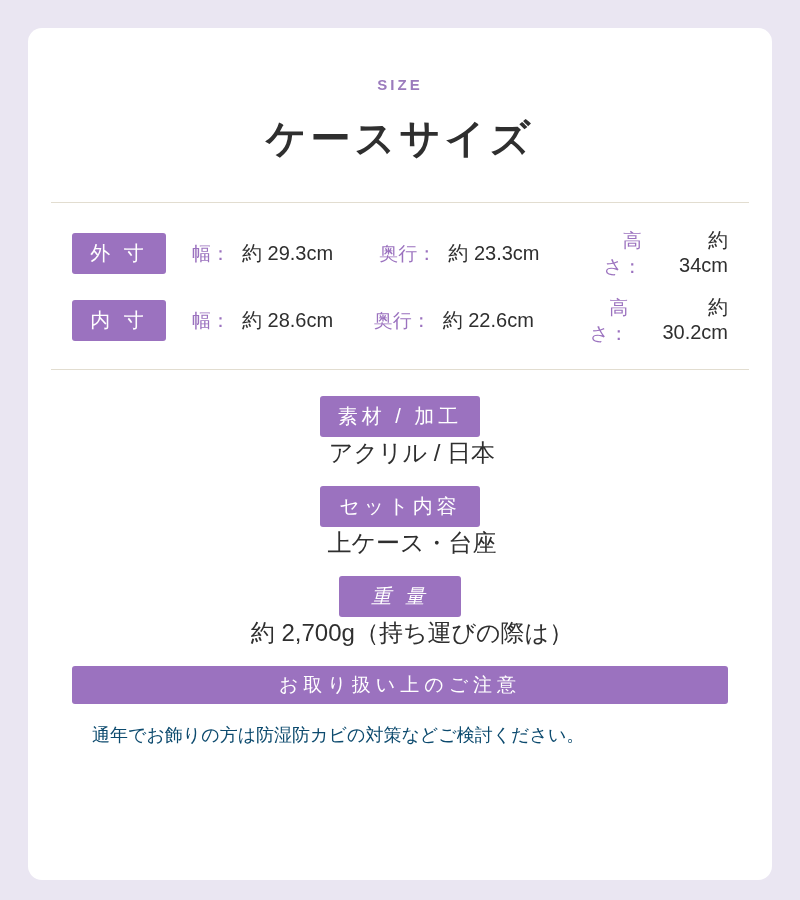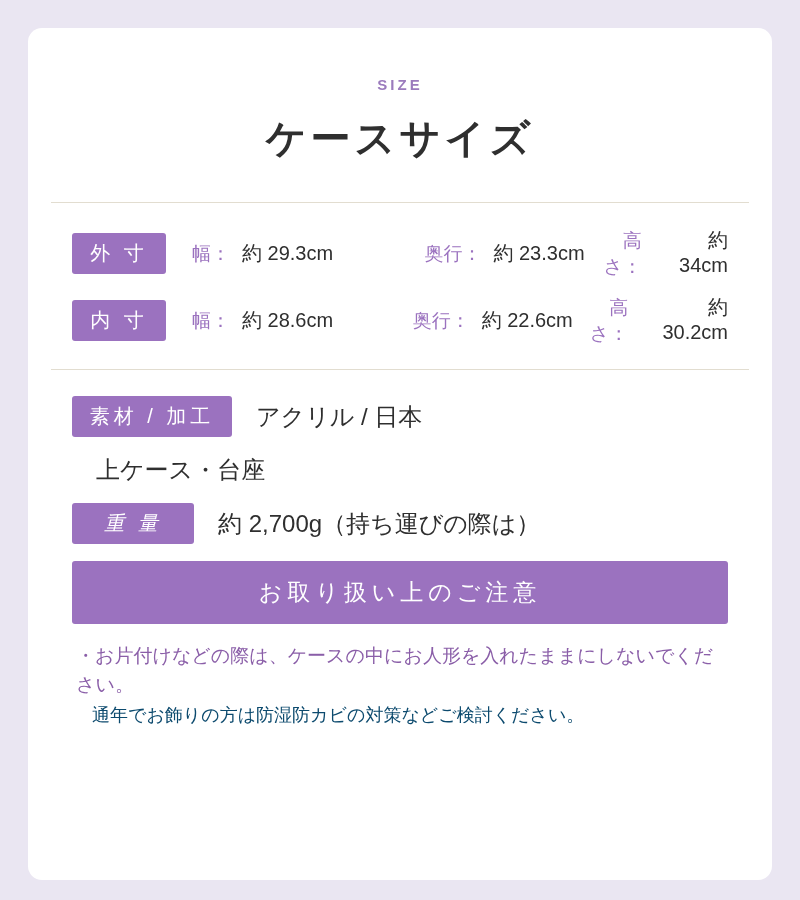--- a/index.html
+++ b/index.html
@@ -83,45 +83,45 @@
   .dim .lbl {
     color: #9b72bf;
     font-size: 19px;
   }
   .dim .val {
     color: #2f2f2f;
     font-size: 20px;
     margin-left: 12px;
   }
   .dim.d1 { width: 188px; }
-  .dim.d2 { width: 206px; justify-content: flex-end; }
+  .dim.d2 { width: 206px; }
   .dim.d3 { width: auto; text-align: right; }
   .spec-value {
     margin-left: 24px;
     font-size: 24px;
     color: #2f2f2f;
   }
   .divider2 {
     margin: 22px auto 0 auto;
     width: 698px;
     height: 1px;
     background: #e2ddd0;
   }
   .specs {
     margin-top: 26px;
     padding: 0 44px;
   }
-  .specs .row { margin-bottom: 17px; }
+  .specs .row { margin-bottom: 17px; flex-direction: column; }
   .notice-bar {
     margin: 16px 44px 0 44px;
     background: #9b72bf;
     color: #ffffff;
     text-align: center;
-    font-size: 23px;
-    padding: 16px 0;
+    font-size: 19px;
+    padding: 6px 0;
     border-radius: 3px;
     letter-spacing: 5px;
   }
   .notes {
     margin: 18px 40px 0 48px;
   }
   .note {
     margin-bottom: 12px;
   }
   .note .main {
@@ -192,36 +192,36 @@
   <div class="divider2"></div>
 
   <div class="specs">
 
     <div class="row">
       <div class="tag w-large">素材 / 加工</div>
       <div class="spec-value">アクリル / 日本</div>
     </div>
 
     <div class="row">
+      <div class="tag w-large">セット内容</div>
       <div class="spec-value">上ケース・台座</div>
     </div>
 
     <div class="row">
       <div class="tag w-mid">重 量</div>
       <div class="spec-value">約 2,700g（持ち運びの際は）</div>
     </div>
 
   </div>
 
   <div class="notice-bar">お取り扱い上のご注意</div>
 
   <div class="notes">
 
     <div class="note">
-      <div class="main">・お片付けなどの際は、ケースの中にお人形を入れたままにしないでください。</div>
       <div class="sub">通年でお飾りの方は防湿防カビの対策などご検討ください。</div>
     </div>
 
 
 
   </div>
 
 </div>
 
 </body></html>

